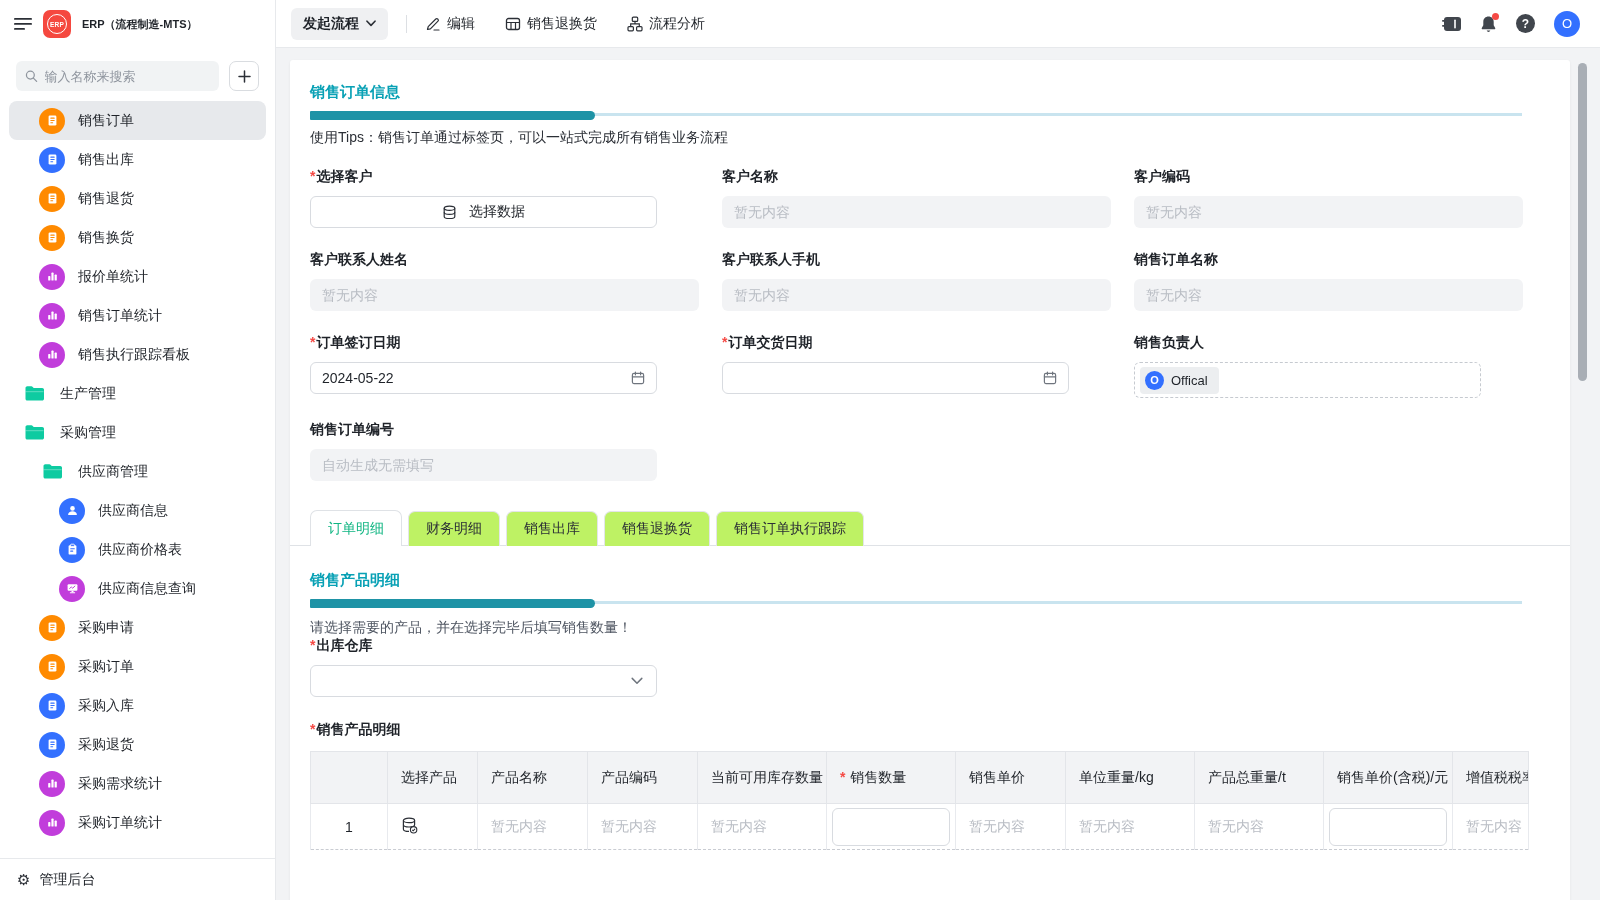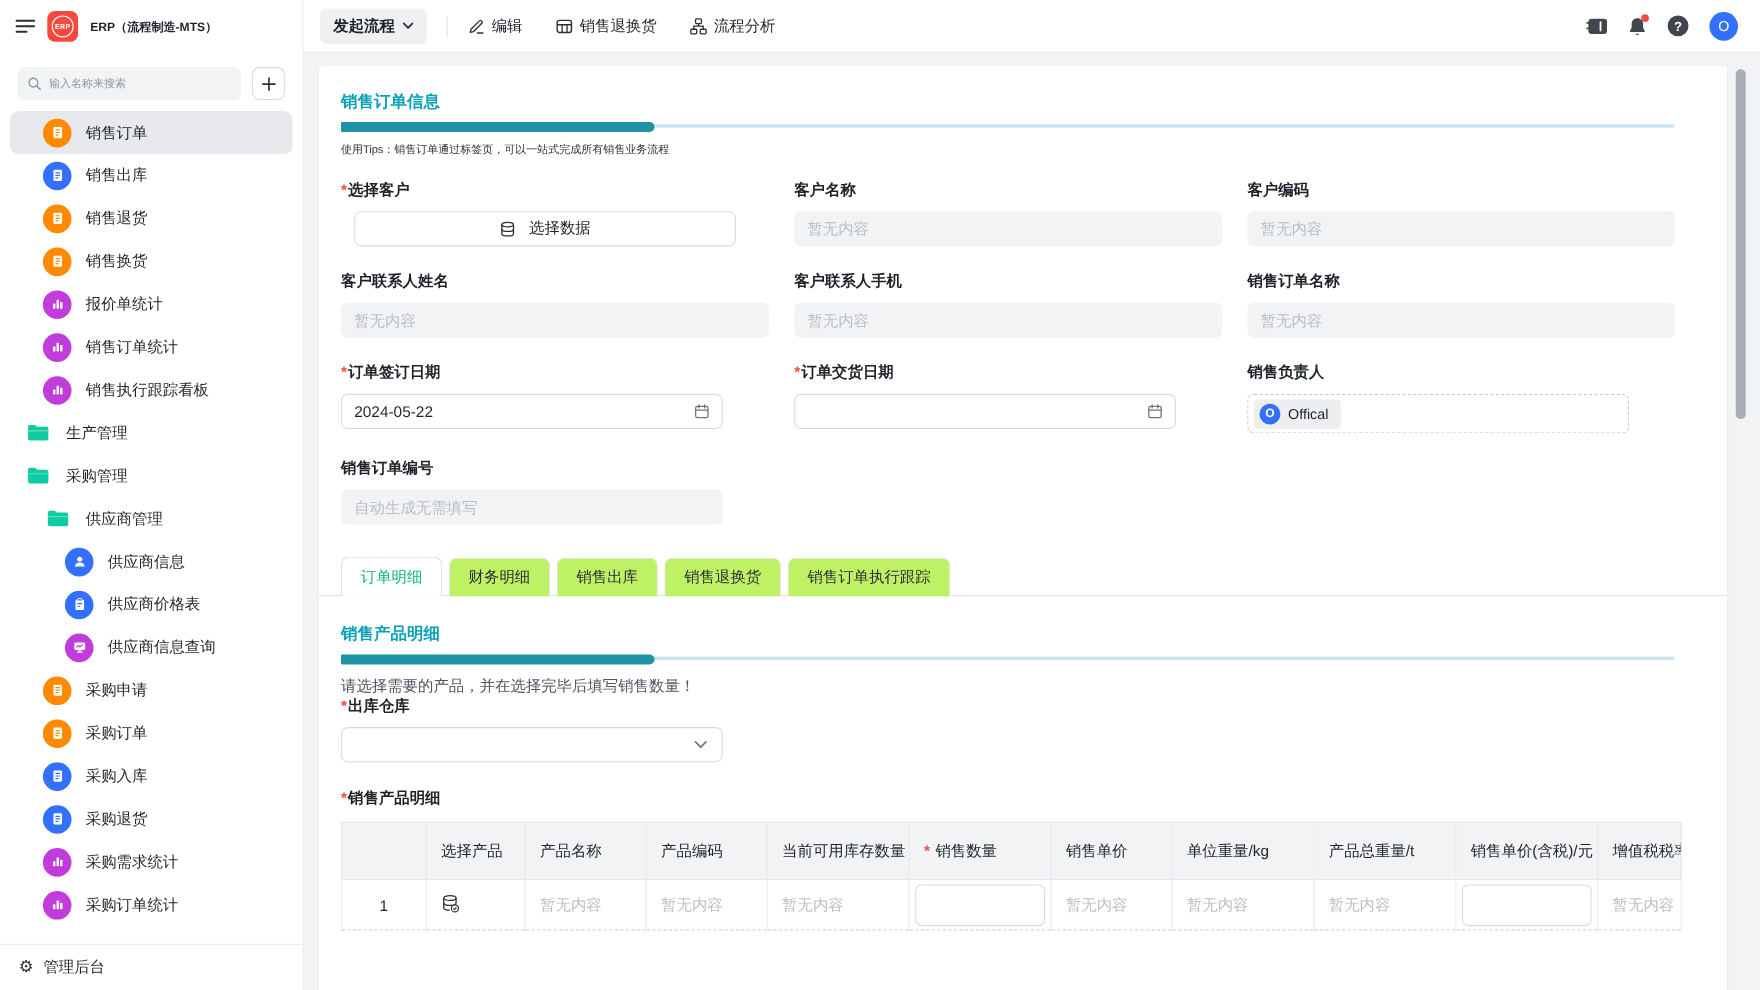--- a/index.html
+++ b/index.html
@@ -22,21 +22,21 @@
   .top-icons { margin-left:auto; display:flex; align-items:center; gap:19px; }
   .icon-btn { position:relative; display:flex; align-items:center; justify-content:center; cursor:pointer; }
   .help-circle { width:19px; height:19px; border-radius:50%; background:#41464d; color:#fff; font-size:12px; font-weight:700; display:flex; align-items:center; justify-content:center; }
   .avatar { width:26px; height:26px; border-radius:50%; background:#3370ff; color:#fff; font-size:13px; display:flex; align-items:center; justify-content:center; }
   .red-dot { position:absolute; top:-2px; right:-2px; width:7px; height:7px; border-radius:50%; background:#f54a45; }
 
   
   .sidebar { background:#fff; border-right:1px solid #e7e9ec; display:flex; flex-direction:column; overflow:hidden; }
   .search-row { display:flex; gap:10px; padding:13px 16px 9px; align-items:center; }
   .search { flex:1; height:30px; background:#f1f3f4; border-radius:6px; display:flex; align-items:center; gap:7px; padding:0 9px; }
-  .search input { border:none; outline:none; background:transparent; font-size:10px; color:#1f2329; width:100%; font-family:inherit; }
+  .search input { border:none; outline:none; background:transparent; font-size:13px; color:#1f2329; width:100%; font-family:inherit; }
   .search input::placeholder { color:#8f959e; }
   .add-btn { width:30px; height:30px; border:1px solid #d9dce0; border-radius:7px; background:#fff; display:flex; align-items:center; justify-content:center; cursor:pointer; flex:none; }
   .menu { flex:1; margin-top:1px; overflow:hidden; }
   .side-item { height:39px; margin:0 9px; border-radius:8px; display:flex; align-items:center; gap:13px; font-size:14px; cursor:pointer; white-space:nowrap; }
   .side-item.active { background:#e7e9ec; }
   .side-item.lvl1 { padding-left:12px; }
   .side-item.lvl2 { padding-left:30px; }
   .side-item.lvl3 { padding-left:50px; }
   .cicon { width:26px; height:26px; border-radius:50%; display:flex; align-items:center; justify-content:center; flex:none; }
   .ficon { display:flex; align-items:center; flex:none; width:26px; justify-content:center; }
@@ -44,27 +44,27 @@
   .gear { font-size:15px; line-height:1; color:#2b2f36; }
 
   
   .main { position:relative; background:#f2f3f5; overflow:hidden; }
   .card { position:absolute; left:14px; top:12px; width:1280px; height:900px; background:#fff; border-radius:3px; box-shadow:0 1px 3px rgba(31,35,41,.06); padding:23px 0 0 20px; }
   .content { width:1212px; }
   .sec-title { color:#09a1b5; font-weight:700; font-size:15px; }
   .progress { position:relative; height:9px; margin:9px 0 9px; }
   .progress .track { position:absolute; top:2px; left:0; width:100%; height:3px; background:#c9e4ef; }
   .progress .fill { position:absolute; top:0; left:0; height:9px; background:#1e93a6; border-radius:2px 9px 9px 2px; }
-  .tip { font-size:10px; color:#2b2f36; margin-bottom:21px; }
+  .tip { font-size:14px; color:#2b2f36; margin-bottom:21px; }
 
   .form-grid { display:grid; grid-template-columns:388px 388px 388px; column-gap:24px; row-gap:23px; }
   .flabel { font-size:14px; font-weight:700; margin-bottom:10px; }
   .req { color:#f54a45; margin-right:1px; font-weight:700; }
   .ctl-h { height:32px; border-radius:6px; font-size:14px; }
-  .btn-select { width:347px; border:1px solid #d8dbe0; background:#fff; display:flex; align-items:center; justify-content:center; gap:12px; cursor:pointer; color:#1f2329;margin-left:12px; }
+  .btn-select { width:347px; border:1px solid #d8dbe0; background:#fff; display:flex; align-items:center; justify-content:center; gap:12px; cursor:pointer; color:#1f2329; }
   .dis-input { width:389px; background:#f2f3f5; color:#b9bdc4; line-height:32px; padding:0 12px; border-radius:6px; overflow:hidden; }
   .date-input { width:347px; border:1px solid #d8dbe0; background:#fff; display:flex; align-items:center; justify-content:space-between; padding:0 11px; cursor:pointer; }
   .member-box { width:347px; height:36px; border:1px dashed #c6cad0; border-radius:6px; display:flex; align-items:center; padding:0 5px; }
   .member-chip { background:#eceef0; border-radius:4px; height:27px; display:flex; align-items:center; gap:7px; padding:0 11px 0 5px; font-size:13px; }
   .mini-avatar { width:19px; height:19px; border-radius:50%; background:#3370ff; color:#fff; font-size:11px; font-weight:700; display:flex; align-items:center; justify-content:center; }
 
   .tabs { display:flex; gap:6px; margin-top:29px; position:relative; align-items:flex-end; height:36px; }
   .tabs::after { content:""; position:absolute; left:-20px; width:1280px; bottom:0; height:1px; background:#dfe2e6; }
   .tab { height:35px; padding:0 17px; display:flex; align-items:center; background:#bef264; border:1px solid #e3e5e9; border-bottom:none; border-radius:7px 7px 0 0; font-size:14px; color:#2b2f36; cursor:pointer; position:relative; z-index:1; white-space:nowrap; }
   .tab.active { background:#fff; color:#10b582; z-index:2; height:36px; border-color:#dfe2e6; }

